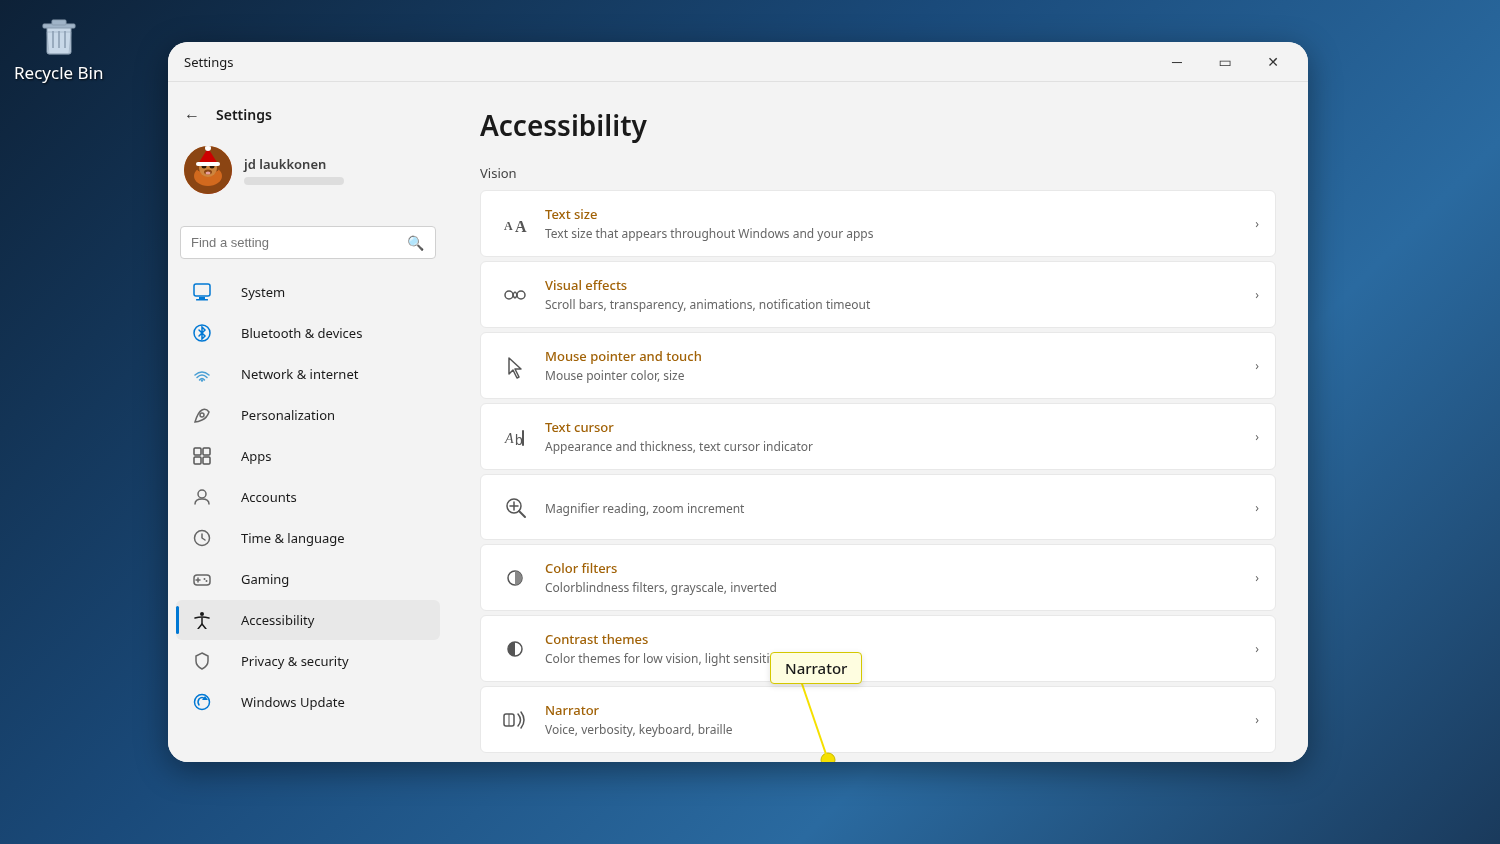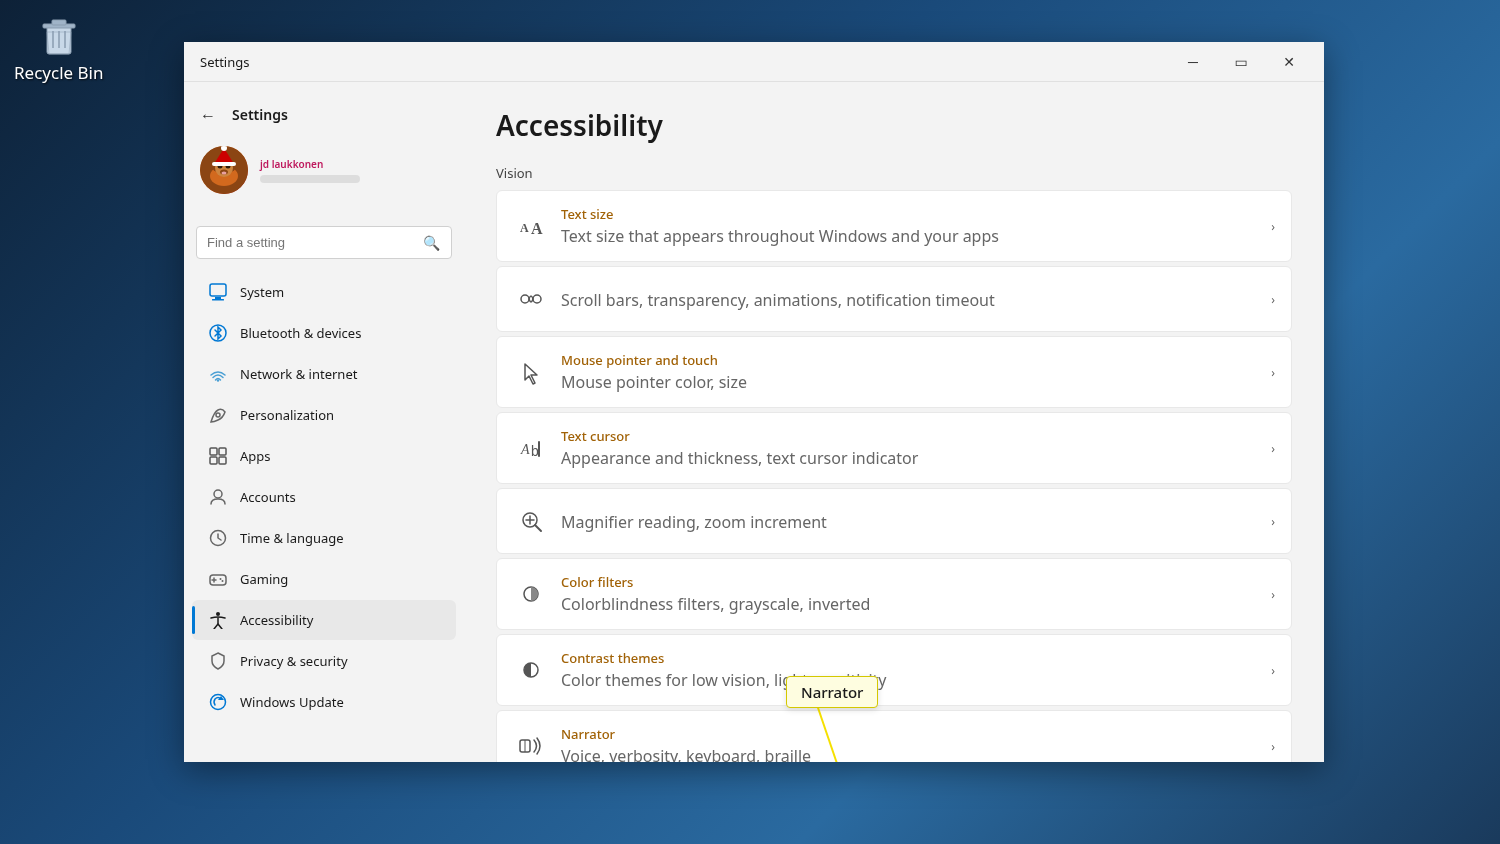--- a/index.html
+++ b/index.html
@@ -42,25 +42,25 @@
       font-size: 17px;
       text-align: center;
       margin-top: 3px;
       text-shadow: 1px 1px 2px rgba(0,0,0,0.8);
     }
 
     
     .settings-window {
       position: absolute;
       top: 42px;
-      left: 184px;
+      left: 168px;
       width: 1140px;
       height: 720px;
       background: #f3f3f3;
-      border-radius: 0;
+      border-radius: 20px;
       box-shadow: 0 8px 32px rgba(0,0,0,0.4);
       display: flex;
       flex-direction: column;
       overflow: hidden;
     }
 
     
     .title-bar {
       height: 40px;
       background: #f3f3f3;
@@ -128,23 +128,23 @@
       height: 48px;
       border-radius: 50%;
       background: linear-gradient(135deg, #8B4513, #D2691E, #8B0000);
       flex-shrink: 0;
       overflow: hidden;
       display: flex;
       align-items: center;
       justify-content: center;
     }
     .user-name {
-      font-size: 10px;
+      font-size: 13px;
       font-weight: 600;
-      color: #be185d;
+      color: #404040;
     }
     .user-sub {
       font-size: 11px;
       color: #888;
       background: #ddd;
       height: 8px;
       width: 100px;
       border-radius: 4px;
       margin-top: 4px;
     }
@@ -170,21 +170,21 @@
     }
     .search-icon-svg {
       color: #666;
       font-size: 14px;
     }
 
     
     .nav-item {
       display: flex;
       align-items: center;
-      gap: 12px;
+      gap: 29px;
       padding: 10px 16px;
       cursor: pointer;
       border-radius: 6px;
       margin: 1px 8px;
       position: relative;
     }
     .nav-item.active {
       background: #e8e8e8;
     }
     .nav-item.active::before {
@@ -272,21 +272,21 @@
     .setting-text {
       flex: 1;
       margin-left: 12px;
     }
     .setting-title {
       font-size: 13px;
       font-weight: 500;
       color: #a16207;
     }
     .setting-desc {
-      font-size: 16px;
+      font-size: 12px;
       color: #666;
       margin-top: 2px;
     }
     .setting-chevron {
       color: #666;
       font-size: 12px;
       margin-left: 8px;
     }
 
     
@@ -518,20 +518,21 @@
         <div class="setting-item">
           <div class="setting-icon">
             <svg width="28" height="28" viewBox="0 0 28 28" fill="none">
               <circle cx="8" cy="14" r="4" stroke="#555" stroke-width="1.5"></circle>
               <circle cx="20" cy="14" r="4" stroke="#555" stroke-width="1.5"></circle>
               <path d="M12 14 Q14 8 16 14" stroke="#555" stroke-width="1.5" fill="none"></path>
               <path d="M12 14 Q14 20 16 14" stroke="#555" stroke-width="1.5" fill="none"></path>
             </svg>
           </div>
           <div class="setting-text">
+            <div class="setting-title">Visual effects</div>
             <div class="setting-desc">Scroll bars, transparency, animations, notification timeout</div>
           </div>
           <span class="setting-chevron">›</span>
         </div>
 
         <div class="setting-item">
           <div class="setting-icon">
             <svg width="28" height="28" viewBox="0 0 28 28" fill="none">
               <path d="M8 6 L8 22 L12 18 L16 26 L18 25 L14 17 L20 17 Z" stroke="#555" stroke-width="1.5" fill="none" stroke-linejoin="round"></path>
             </svg>

